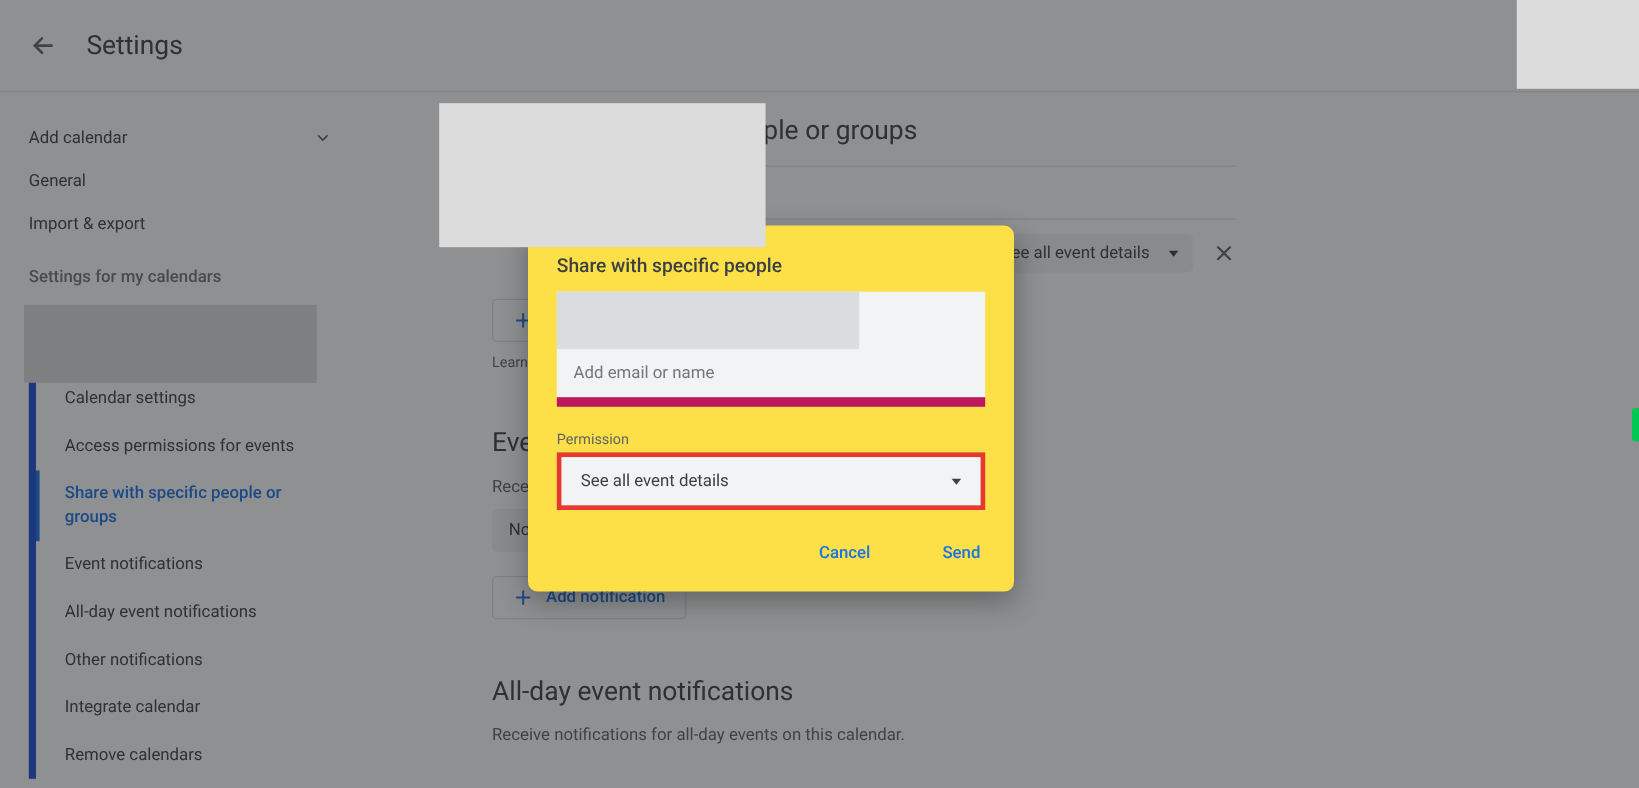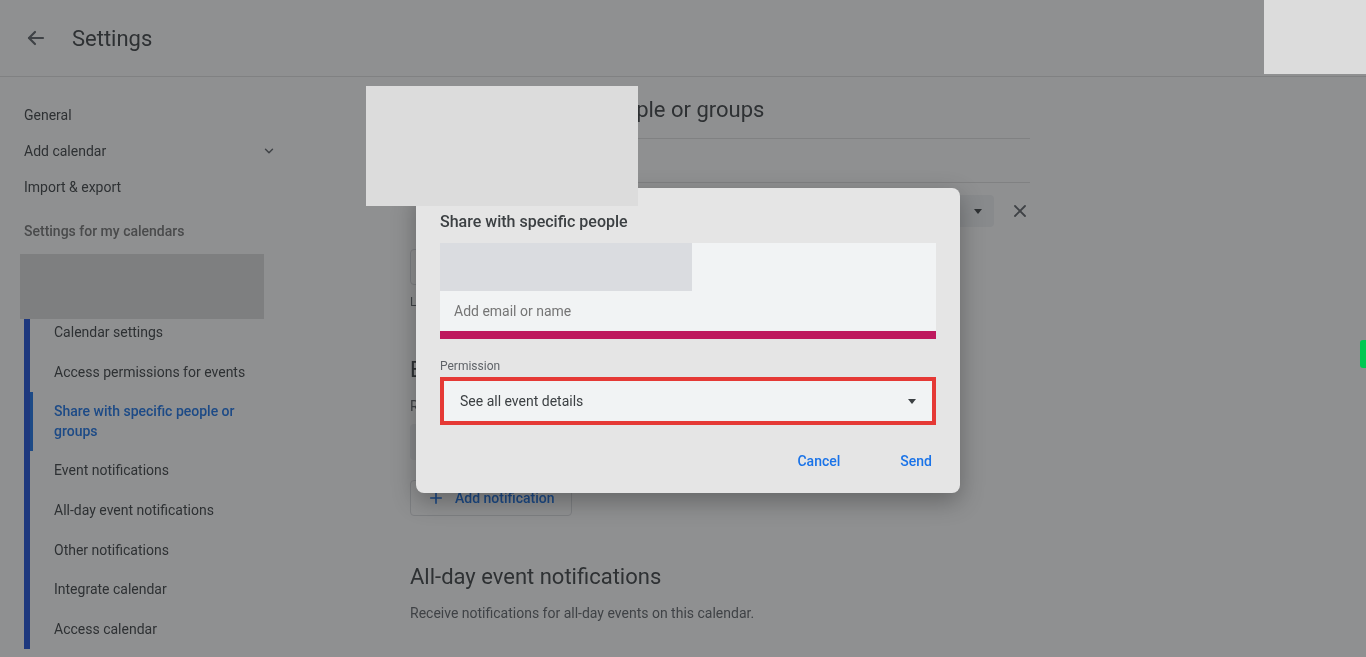--- a/index.html
+++ b/index.html
@@ -33,21 +33,21 @@
     .perm-select-bg { background:#f1f3f4; padding:8px 12px; display:flex; align-items:center; gap:16px; color:#3c4043; font-size:14px; border-radius:4px;}
     .close-x { color:#5f6368; font-size:20px; cursor:pointer; margin-left:16px;}
     .add-btn { display:inline-flex; align-items:center; gap:10px; border:1px solid #dadce0; padding:8px 16px; border-radius:4px; color:#1a73e8; font-size:14px; font-weight:500; cursor:pointer; background:#fff; margin-top:10px;}
     .helper-text { font-size:12px; color:#5f6368; margin-top:10px;}
     .notif-row { display:flex; gap:8px; margin:10px 0;}
     .notif-box { background:#f1f3f4; padding:10px 14px; font-size:14px; color:#3c4043; border-radius:4px;}
     .sub-desc{ font-size:14px; color:#5f6368; margin-bottom:10px;}
 
     
     .scrim { position: absolute; inset: 0; background: rgba(32,33,36,0.5); z-index: 10; }
-    .dialog { position: absolute; z-index: 20; background: #e5e5e5; border-radius: 8px; box-shadow: 0 8px 24px rgba(0,0,0,0.3); left: 416px; top: 188px; width: 544px; padding: 24px 24px 16px 24px; }
+    .dialog { position: absolute; z-index: 20; background: #fde047; border-radius: 8px; box-shadow: 0 8px 24px rgba(0,0,0,0.3); left: 440px; top: 188px; width: 405px; padding: 24px 24px 16px 24px; }
     .dialog-title { font-size: 16px; font-weight: 500; color: #3c4043; margin-bottom: 12px; }
     .chip-area { background: #f1f3f4; padding: 0; border-bottom: 8px solid #be185d; margin-bottom: 20px;}
     .chip-block { background: #dadce0; height: 48px; width: 252px;}
     .chip-input { width: 100%; border: none; background: transparent; padding: 12px 14px; font-size: 14px; color: #5f6368; outline: none;}
     .perm-label { font-size: 12px; color: #5f6368; margin-bottom: 4px;}
     .perm-highlight { border: 4px solid #e53935; padding: 0; }
     .perm-select { background: #f1f3f4; padding: 12px 16px; display:flex; justify-content:space-between; align-items:center; font-size:14px; color:#3c4043; cursor:pointer;}
     .perm-select .tri { font-size:10px; color:#3c4043;}
     .dialog-actions { display:flex; justify-content:flex-end; gap:32px; margin-top: 20px; }
     .dialog-actions button { background:none; border:none; color:#1a73e8; font-size:14px; font-weight:500; cursor:pointer; padding:8px 4px;margin-left:20px;}
@@ -74,47 +74,47 @@
         <path d="M11 18l-6-6 6-6"></path>
       </svg>
   </div>
   <div class="title">Settings</div>
 </div>
 
 <div class="page">
 
   <div class="sidebar">
     <div class="nav-item">
-      <span>General</span>
-    </div>
-    <div class="nav-item">
       <span>Add calendar</span>
       <span class="chevron">
         <svg width="14" height="14" viewBox="0 0 24 24" fill="none" stroke="#5f6368" stroke-width="2.5" stroke-linecap="round" stroke-linejoin="round">
             <polyline points="6 9 12 15 18 9"></polyline>
           </svg>
       </span>
+    </div>
+    <div class="nav-item">
+      <span>General</span>
     </div>
     <div class="nav-item">
       <span>Import &amp; export</span>
     </div>
 
     <div class="nav-section-label">Settings for my calendars</div>
 
     <div style="height:64px"></div>
 
     <div class="sub-group-border">
       <div class="sub-item">Calendar settings</div>
       <div class="sub-item">Access permissions for events</div>
       <div class="sub-item active">Share with specific people or groups</div>
       <div class="sub-item">Event notifications</div>
       <div class="sub-item">All-day event notifications</div>
       <div class="sub-item">Other notifications</div>
       <div class="sub-item">Integrate calendar</div>
-      <div class="sub-item">Access calendar</div>
+      <div class="sub-item">Remove calendars</div>
     </div>
   </div>
 
   <div class="content">
     <div class="section" style="margin-left:70px;">
       <div class="section-title">Share with specific people or groups</div>
 
       <div class="share-row">
         <span>&nbsp;</span>
       </div>

